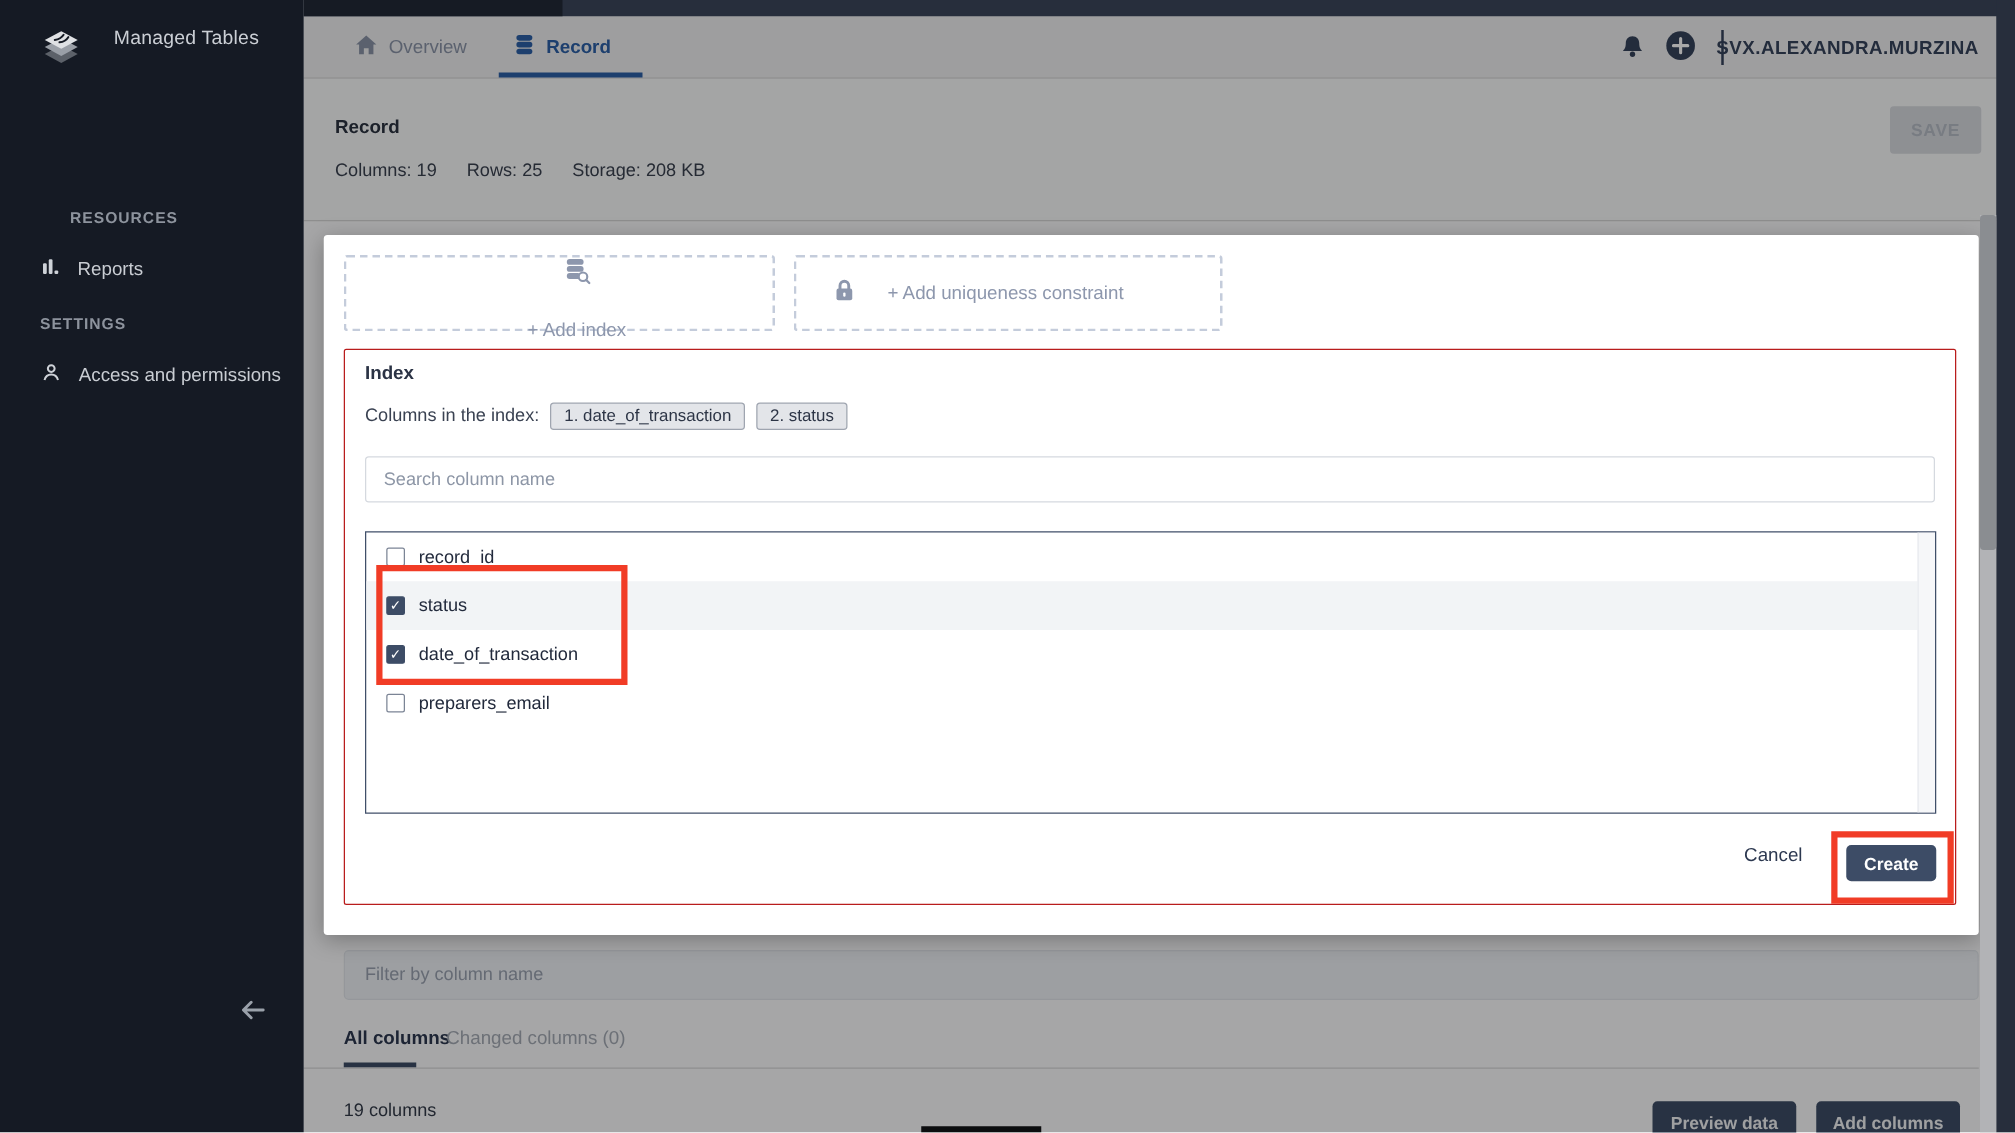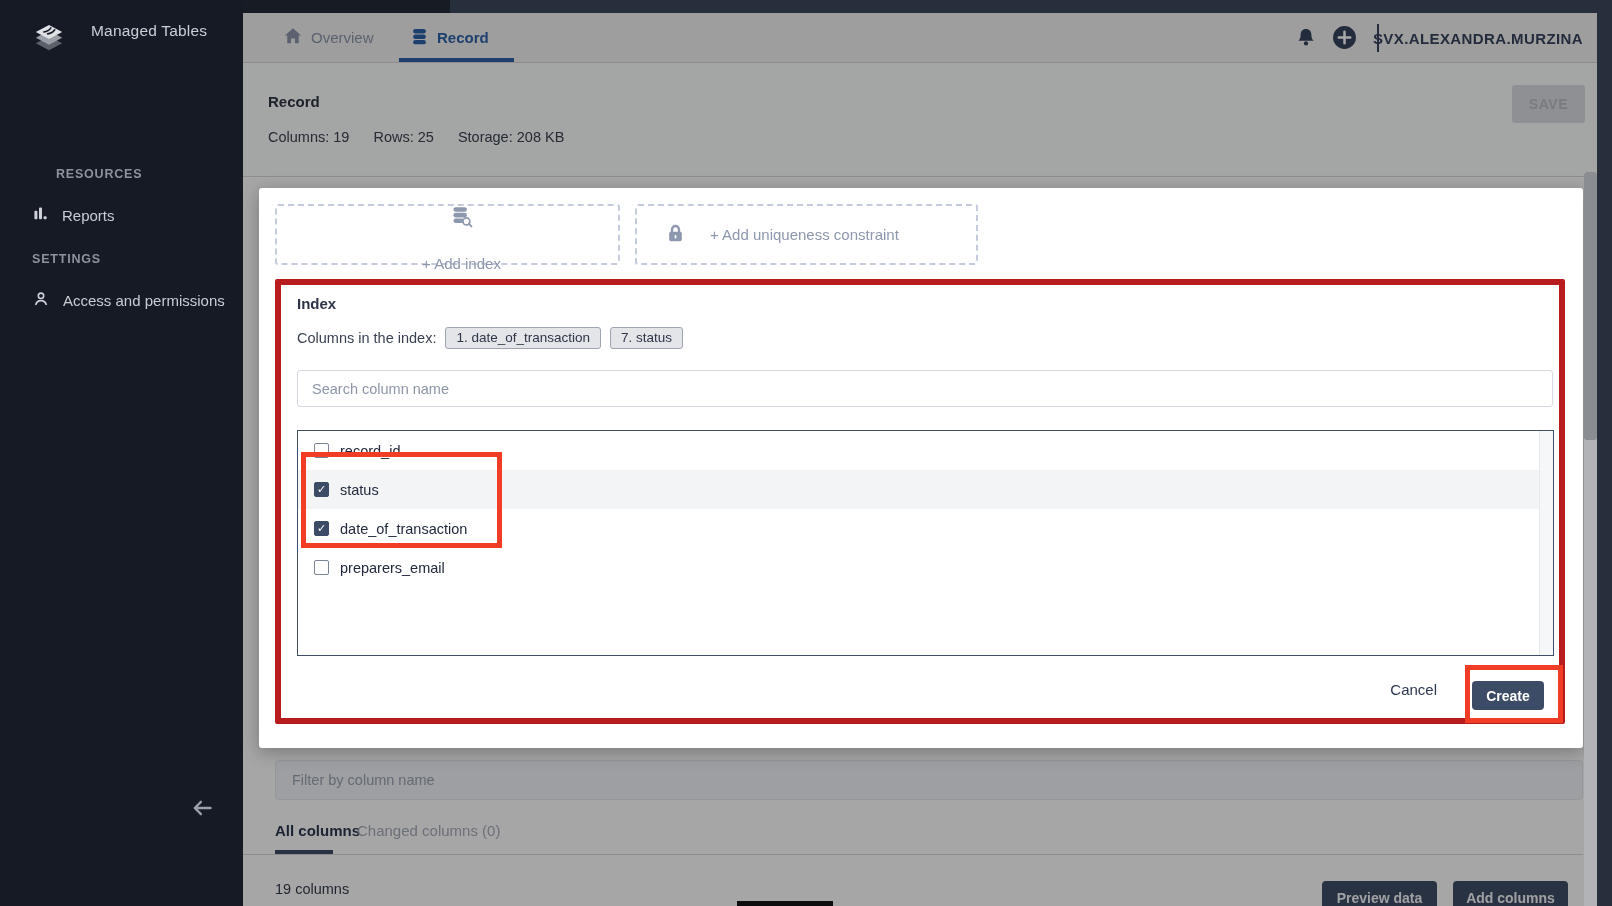--- a/index.html
+++ b/index.html
@@ -78,21 +78,21 @@
                background:#0c0d0f; z-index:20; }
 
   
   .modal { position:absolute; left:259px; top:188px; width:1324px; height:560px;
            background:#fff; border-radius:3px; box-shadow:0 4px 18px rgba(0,0,0,.28);
            z-index:15; }
   .dash-btn { position:absolute; top:16px; height:61px; border:2px dashed #c4ccdb;
               border-radius:3px; display:flex; align-items:center; gap:24px;
               padding-left:28px; color:#8d97ad; font-size:15px; cursor:pointer; background:#fff; }
   .panel { position:absolute; left:16px; top:91px; width:1290px; height:445px;
-           border:6px solid #b91c1c; border-radius:2px; }
+           border:1px solid #b91c1c; border-radius:2px; }
   .panel-title { position:absolute; left:16px; top:10px; font-size:15px; font-weight:bold; color:#2b3345; }
   .chips-row { position:absolute; left:16px; top:40px; height:26px; display:flex;
                align-items:center; font-size:14.5px; color:#3a4252; }
   .chip { margin-left:9px; background:#e3e5e9; border:1px solid #9fa5b0; border-radius:3px;
           padding:2px 10px 3px; font-size:13.5px; color:#2d3546; cursor:pointer; white-space:nowrap; }
   .search-input { position:absolute; left:16px; top:85px; width:1256px; height:37px;
                   border:1px solid #d5d9df; border-radius:3px; font-size:14.5px;
                   color:#2b3340; padding-left:14px; outline:none; }
   .search-input::placeholder { color:#8d96a6; }
   .col-list { position:absolute; left:16px; top:145px; width:1257px; height:226px;
@@ -274,21 +274,21 @@
       </span>
       <span>+ Add uniqueness constraint</span>
     </div>
 
     <div class="panel">
       <div class="panel-title">Index</div>
 
       <div class="chips-row">
         <span>Columns in the index:</span>
         <span class="chip">1. date_of_transaction</span>
-        <span class="chip">7. status</span>
+        <span class="chip">2. status</span>
       </div>
 
       <input class="search-input" type="text" placeholder="Search column name" style="">
 
       <div class="col-list">
         <div class="list-row" style="top:0;">
           <span class="cb"></span>
           <span>record_id</span>
         </div>
         <div class="list-row alt" style="top:39px;">

